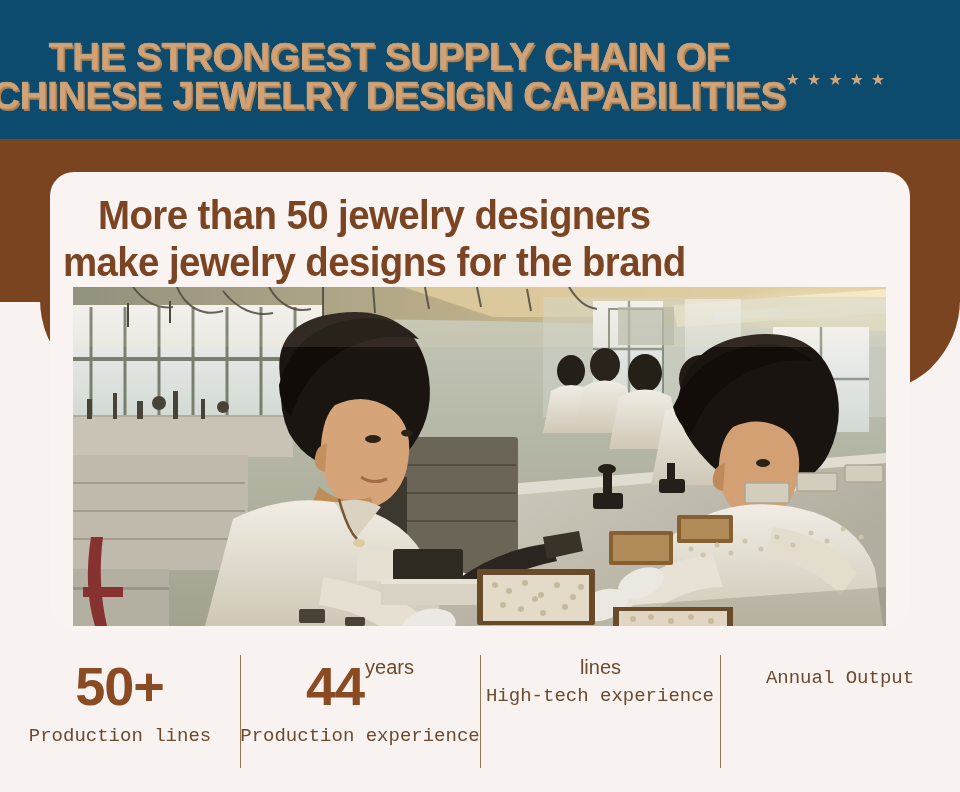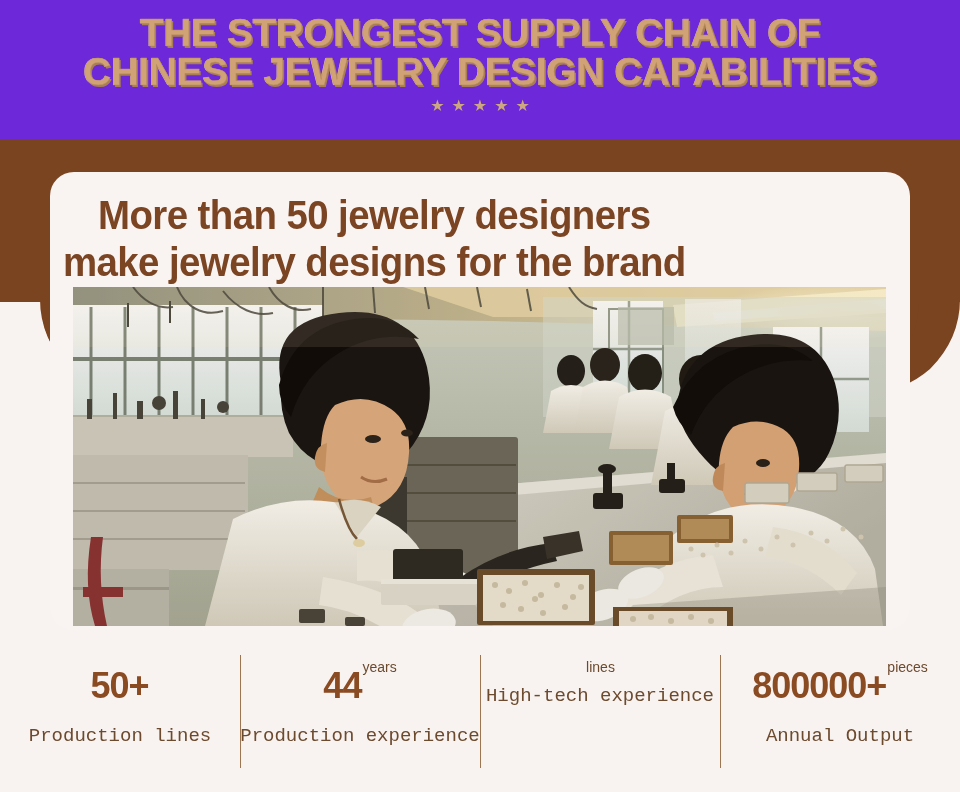--- a/index.html
+++ b/index.html
@@ -7,22 +7,22 @@
   body {
     font-family:"Liberation Sans", sans-serif;
     background:#f8f3f0;
     position:relative;
     overflow:hidden;
   }
 
   
   #header {
     position:absolute; left:0; top:0; width:960px; height:139px;
-    background:#6d28d9;
-    display:flex; flex-direction:column; align-items:center;
+    background:#0c4a6e;
+    display:flex; flex-direction:row; align-items:center;
     justify-content:flex-start;
     padding-top:14px;
   }
   #header-title {
     font-family:"Liberation Sans", sans-serif;
     font-weight:700;
     font-size:38px;
     line-height:39px;
     letter-spacing:-0.3px;
     text-align:center;
@@ -97,28 +97,28 @@
     width:1px; height:113px;
     background:#9d7551;
   }
   .stat-num-wrap {
     display:flex; align-items:flex-start;
     line-height:1;
   }
   .stat-num {
     font-family:"Liberation Sans", sans-serif;
     font-weight:700;
-    font-size:36px;
+    font-size:54px;
     line-height:58px;
     color:#8a4a22;
     letter-spacing:-1px;
   }
   .stat-sup {
     font-family:"Liberation Sans", sans-serif;
-    font-size:14px;
+    font-size:20px;
     line-height:16px;
     color:#6c4a2e;
     margin-top:2px;
     margin-left:1px;
     white-space:nowrap;
   }
   .stat-label {
     margin-top:10px;
     font-family:Liberation Mono, monospace;
     font-size:19px;
@@ -438,20 +438,16 @@
   </div>
 
   <div class="stat">
     <div class="stat-num-wrap">
       <span class="stat-sup">lines</span>
     </div>
     <div class="stat-label">High-tech experience</div>
   </div>
 
   <div class="stat">
-    <div class="stat-num-wrap">
-      <span class="stat-num">800000+</span>
-      <span class="stat-sup">pieces</span>
-    </div>
     <div class="stat-label">Annual Output</div>
   </div>
 
 </div>
 
 </body></html>

